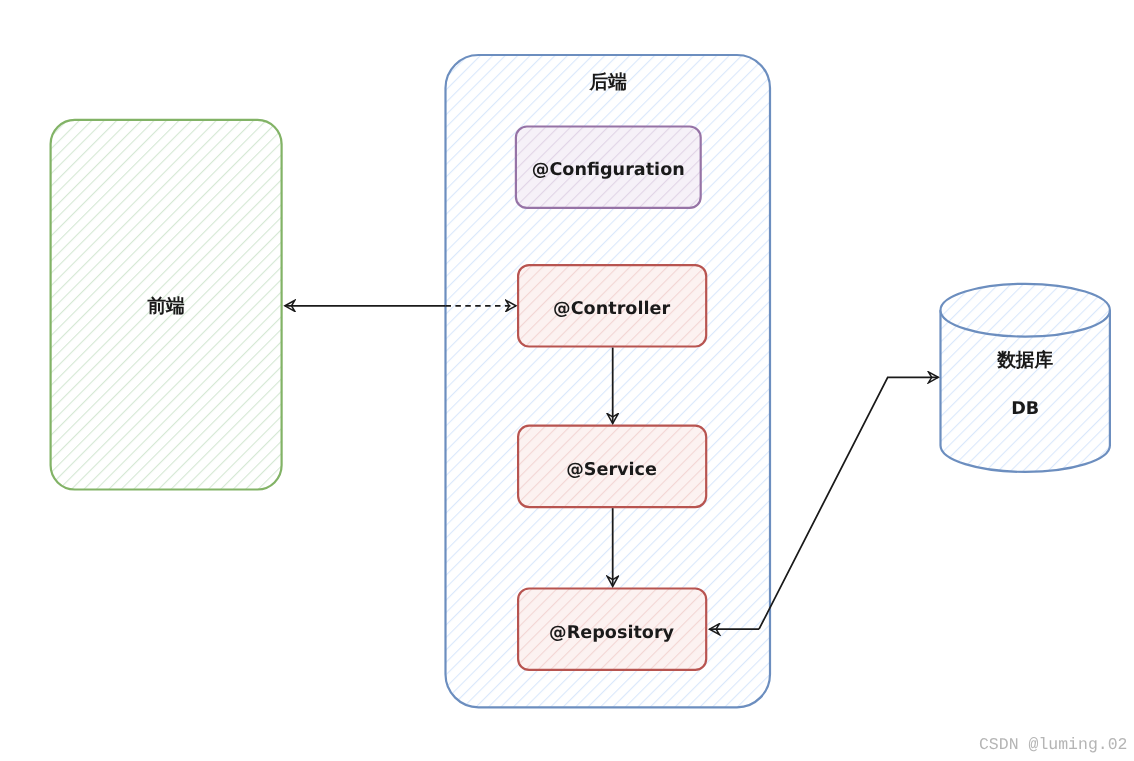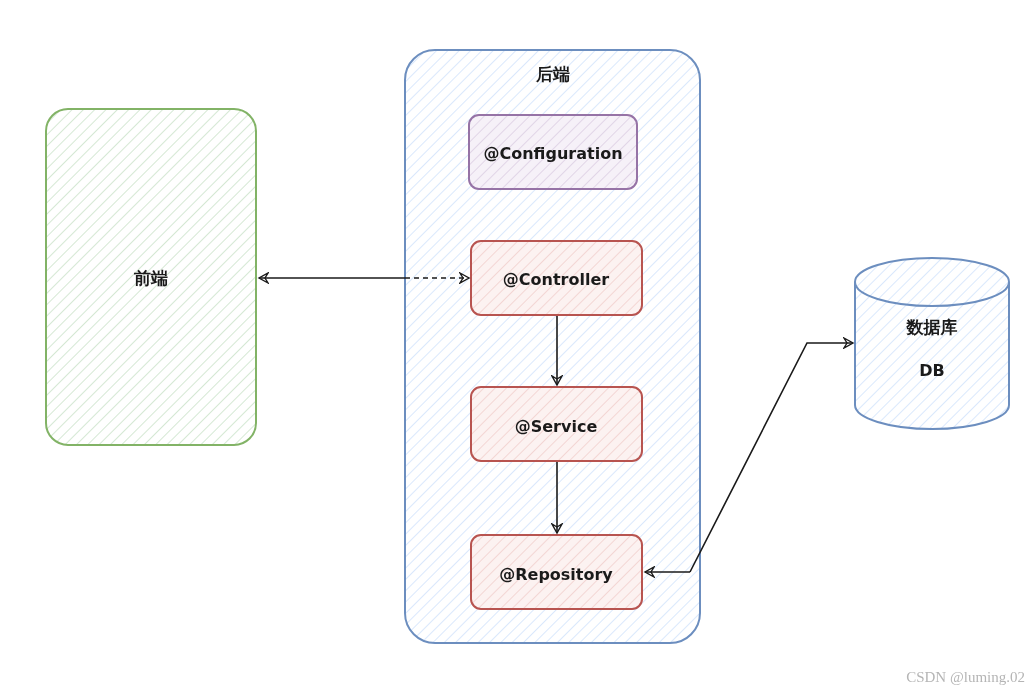--- a/index.html
+++ b/index.html
@@ -1,21 +1,21 @@
 <!DOCTYPE html>
 <html><head>
   <meta charset="utf-8">
   <style>
     html, body { margin: 0; padding: 0; background: #ffffff; }
     body { width: 1031px; height: 692px; position: relative; overflow: hidden;
            font-family: "DejaVu Sans", sans-serif; }
     svg#diagram { position: absolute; left: 0; top: 0; }
     .lbl { font-family: "DejaVu Sans", sans-serif; font-weight: bold; font-size: 16px; fill: #1a1a1a; }
     .lbl-cn { font-family: "DejaVu Sans", sans-serif; font-weight: bold; font-size: 17px; fill: #1a1a1a; }
-    .watermark { position: absolute; right: 6px; bottom: 6px; font-family: Liberation Serif, serif;
+    .watermark { position: absolute; right: 6px; bottom: 6px; font-family: Liberation Mono, monospace;
                  font-size: 15px; color: #b5b5b5; }
   </style>
 </head>
 <body>
 
 <svg id="diagram" width="1031" height="692" viewBox="0 0 1031 692">
   <defs>
     <pattern id="hatch-green" patternUnits="userSpaceOnUse" width="8" height="8" patternTransform="rotate(45)">
       <rect width="8" height="8" fill="#ffffff"></rect>
       <line x1="0" y1="0" x2="0" y2="8" stroke="#d5e8d4" stroke-width="2"></line>

